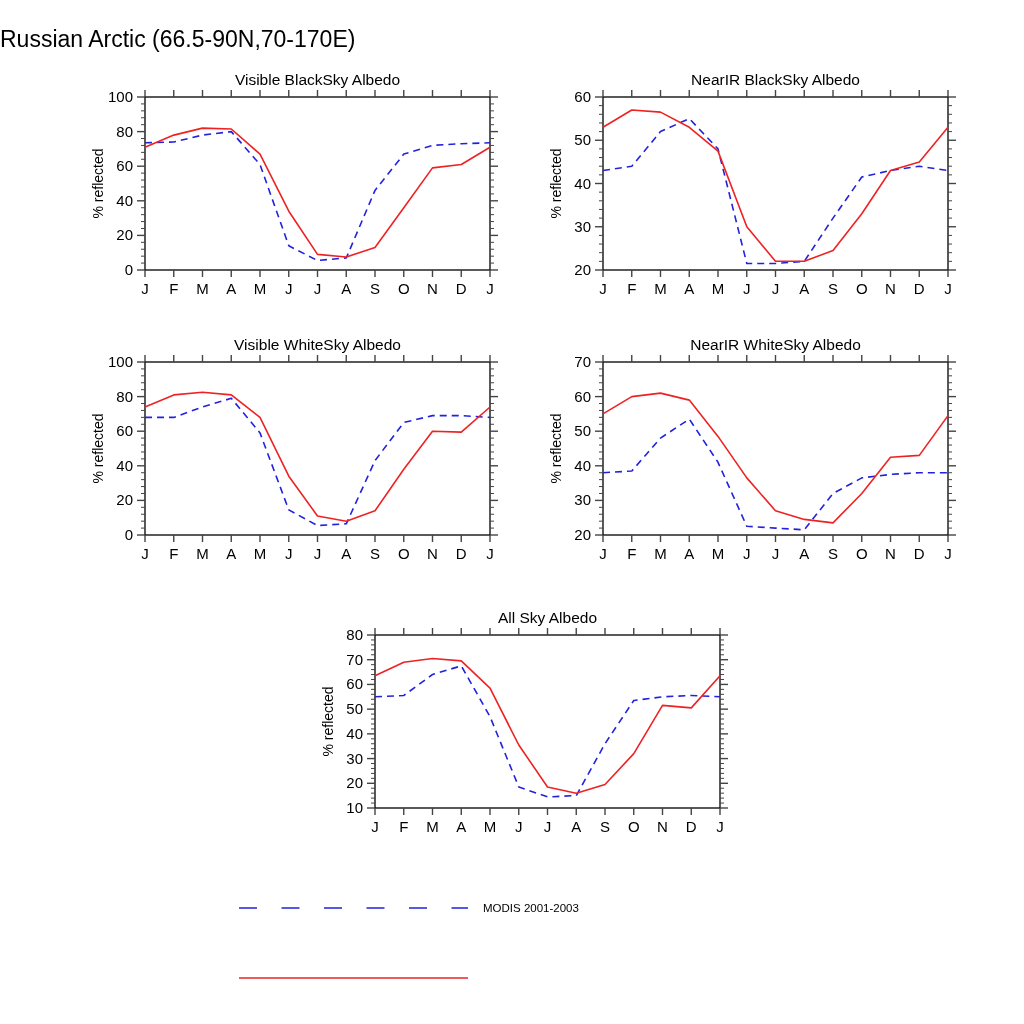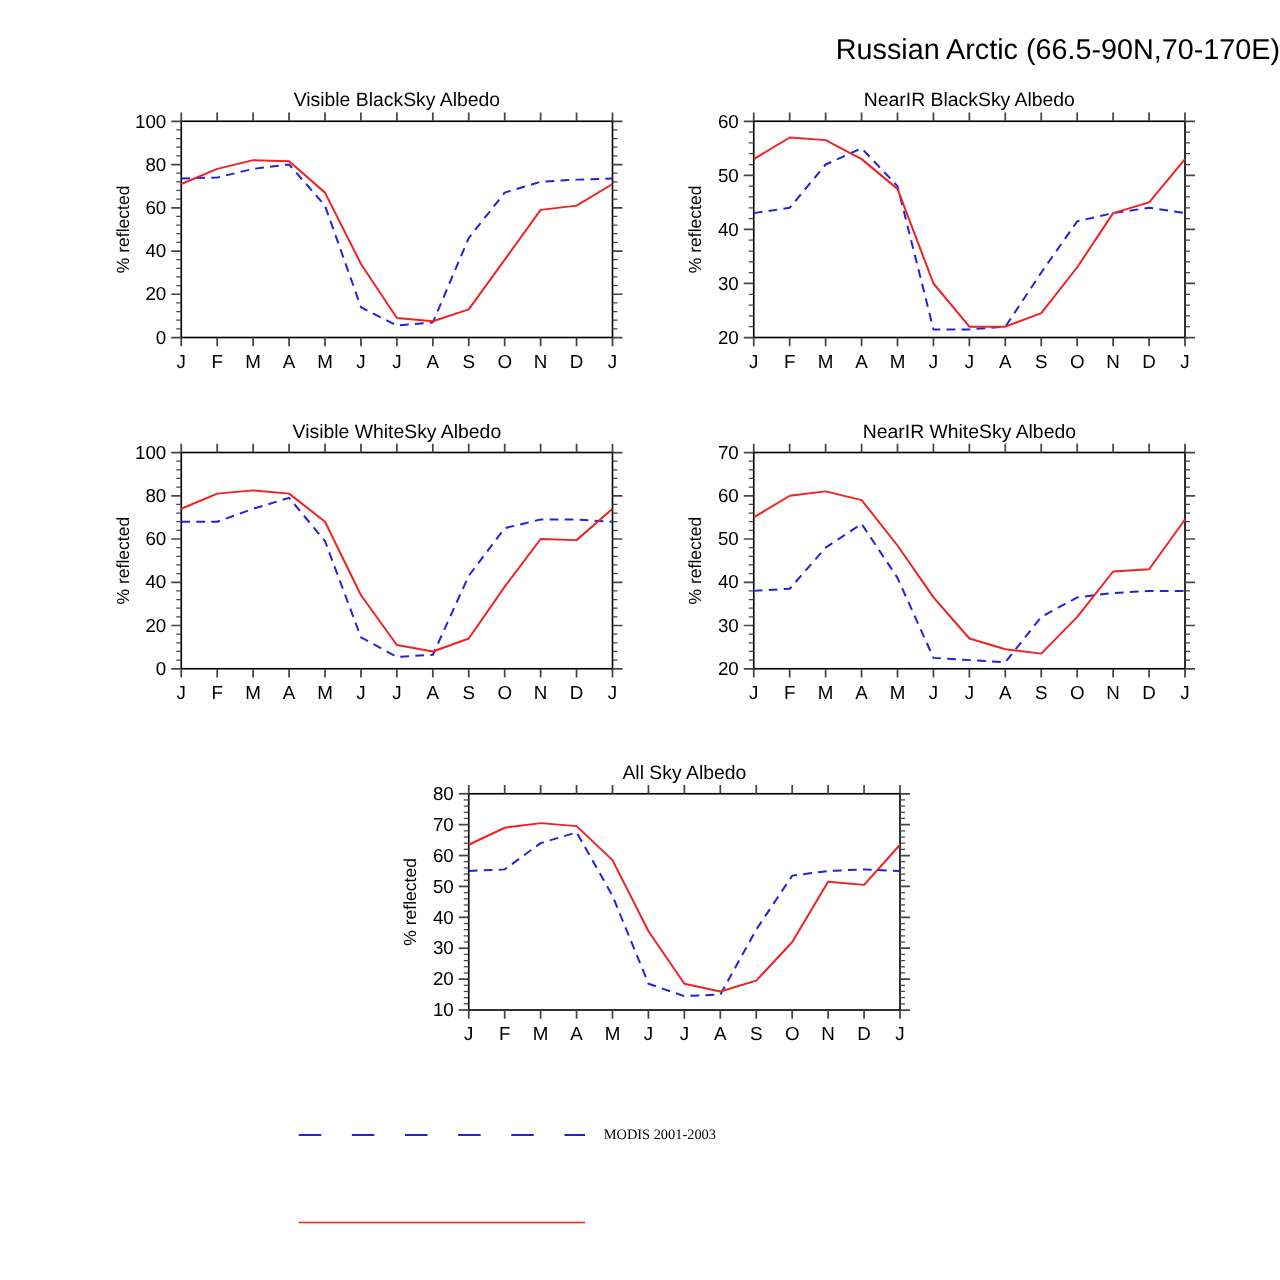--- a/index.html
+++ b/index.html
@@ -1,22 +1,22 @@
 <!DOCTYPE html>
 <html><head>
 <meta charset="utf-8">
 <style>
   html,body{margin:0;padding:0;background:#ffffff;}
   body{position:relative;width:1024px;height:1024px;overflow:hidden;
        font-family:"Liberation Sans", sans-serif;color:#000;}
-  .main-title{position:absolute;left:0;top:26px;width:1024px;text-align:right;
+  .main-title{position:absolute;left:0;top:26px;width:1024px;text-align:left;
               font-size:23px;letter-spacing:0px;}
   figure.plot{position:absolute;margin:0;padding:0;}
   figure.plot svg{display:block;}
-  .legend-row{position:absolute;display:flex;align-items:center;font-family:Liberation Serif, serif;}
+  .legend-row{position:absolute;display:flex;align-items:center;}
   .legend-label{margin-left:13px;font-size:11.5px;white-space:nowrap;}
   svg text{font-family:"Liberation Sans", sans-serif;fill:#000;}
 </style>
 </head>
 <body>
 
 <div class="main-title">Russian Arctic (66.5-90N,70-170E)</div>
 
 <figure class="plot" style="left:90px;top:69px;">
   <svg width="430" height="240">

